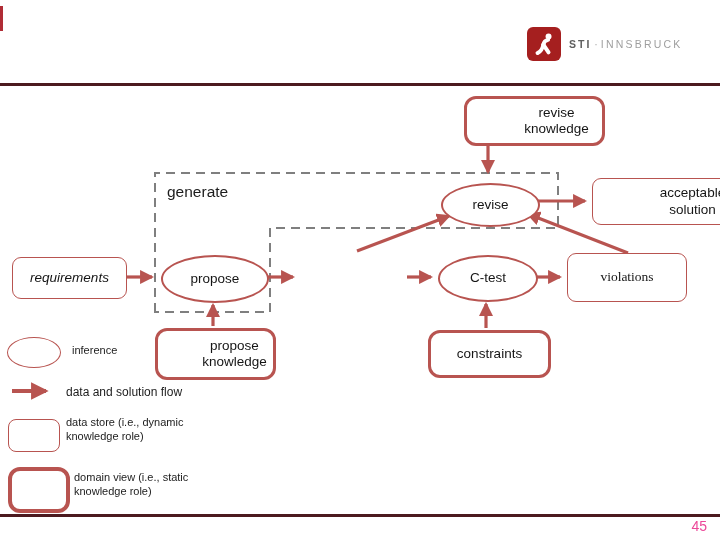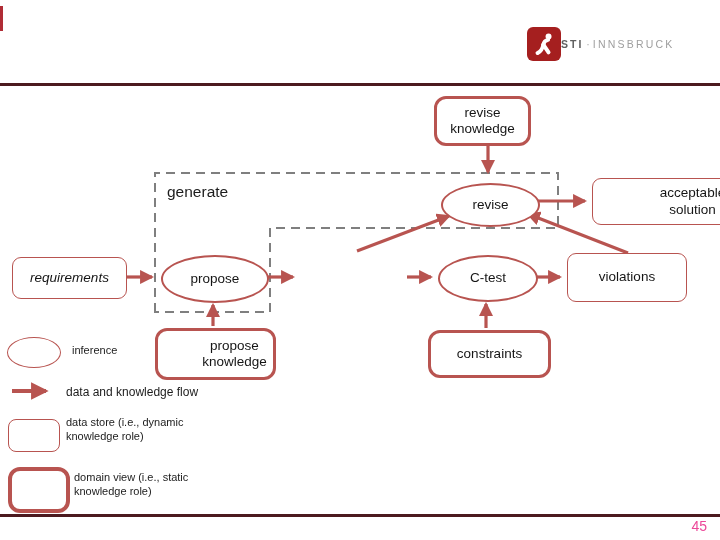--- a/index.html
+++ b/index.html
@@ -13,21 +13,21 @@
   .slide{
     position:relative;width:720px;height:540px;background:#ffffff;
     font-family:"Liberation Sans",sans-serif;overflow:hidden;
   }
   
   .accent-bar{position:absolute;left:0;top:6px;width:3px;height:25px;background:#b02c35;}
   .slide-title{position:absolute;left:42px;top:28px;font-size:17px;font-weight:bold;color:var(--title);letter-spacing:.2px;}
   .header-rule{position:absolute;left:0;top:83px;width:720px;height:3px;background:var(--maroon);}
   .logo{position:absolute;left:527px;top:27px;display:flex;align-items:center;}
   .logo-mark{width:34px;height:34px;background:var(--logo-red);border-radius:6px;display:flex;align-items:center;justify-content:center;}
-  .logo-text{margin-left:0;font-size:10.5px;display:flex;align-items:center;white-space:nowrap;}
+  .logo-text{margin-left:8px;font-size:10.5px;display:flex;align-items:center;white-space:nowrap;}
   .logo-abbr{font-weight:bold;color:#5f5f5f;letter-spacing:2px;}
   .logo-sep{color:#ababab;margin:0 3px;}
   .logo-name{color:#9e9e9e;letter-spacing:2.2px;}
   
   .wires{position:absolute;left:0;top:0;z-index:1;}
   .node{
     position:absolute;z-index:2;background:#fff;
     border:1.5px solid var(--red);border-radius:9px;
     display:flex;align-items:center;justify-content:center;
     text-align:center;font-size:13.5px;color:#151515;line-height:1.2;
@@ -83,21 +83,21 @@
       <line x1="357" y1="251" x2="449" y2="216" marker-end="url(#ah)"></line>
       <line x1="628" y1="253" x2="528" y2="214" marker-end="url(#ah)"></line>
       <line x1="213" y1="326" x2="213" y2="305" marker-end="url(#ah)"></line>
       <line x1="486" y1="328" x2="486" y2="304" marker-end="url(#ah)"></line>
       <line x1="12" y1="391" x2="46" y2="391" stroke-width="4" marker-end="url(#ah)"></line>
     </g>
   </svg>
 
   <div class="group-label" style="left:167px;top:183px;">generate</div>
 
-  <div class="node thick" style="left:434px;top:96px;width:91px;height:44px;">
+  <div class="node thick" style="left:464px;top:96px;width:91px;height:44px;padding-left:44px;">
     <span style="max-width:70px;">revise knowledge</span>
   </div>
 
   <div class="node" style="left:12px;top:257px;width:113px;height:40px;font-style:italic;">
     <span>requirements</span>
   </div>
 
   <div class="node ellipse" style="left:161px;top:255px;width:104px;height:44px;">
     <span>propose</span>
   </div>
@@ -108,36 +108,36 @@
   </div>
 
   <div class="node ellipse" style="left:441px;top:183px;width:95px;height:40px;">
     <span>revise</span>
   </div>
 
   <div class="node" style="left:592px;top:178px;width:115px;height:45px;padding-left:42px;">
     <span style="max-width:80px;">acceptable solution</span>
   </div>
 
-  <div class="node" style="left:567px;top:253px;width:118px;height:47px;">
+  <div class="node" style="left:567px;top:253px;width:118px;height:47px;font-family:Liberation Serif, serif;">
     <span>violations</span>
   </div>
 
   <div class="node thick" style="left:155px;top:328px;width:115px;height:46px;">
     <span style="max-width:80px;margin-left:38px;">propose knowledge</span>
   </div>
 
   <div class="node thick" style="left:428px;top:330px;width:117px;height:42px;">
     <span>constraints</span>
   </div>
 
   <div class="legend-shape" style="left:7px;top:337px;width:52px;height:29px;border-radius:50%;border-width:1.8px;"></div>
   <div class="legend-label" style="left:72px;top:343px;">inference</div>
 
-  <div class="legend-label" style="left:66px;top:385px;font-size:12px;">data and knowledge flow</div>
+  <div class="legend-label" style="left:66px;top:385px;font-size:12px;">data and solution flow</div>
 
   <div class="legend-shape" style="left:8px;top:419px;width:50px;height:31px;border-radius:8px;"></div>
   <div class="legend-label" style="left:66px;top:415px;width:118px;">data store (i.e., dynamic knowledge role)</div>
 
   <div class="legend-shape" style="left:8px;top:467px;width:54px;height:38px;border-radius:12px;border-width:4.5px;"></div>
   <div class="legend-label italic" style="left:74px;top:470px;width:145px;">domain view (i.e., static knowledge role)</div>
 
   <div class="footer-rule"></div>
   <div class="page-number">45</div>
 

